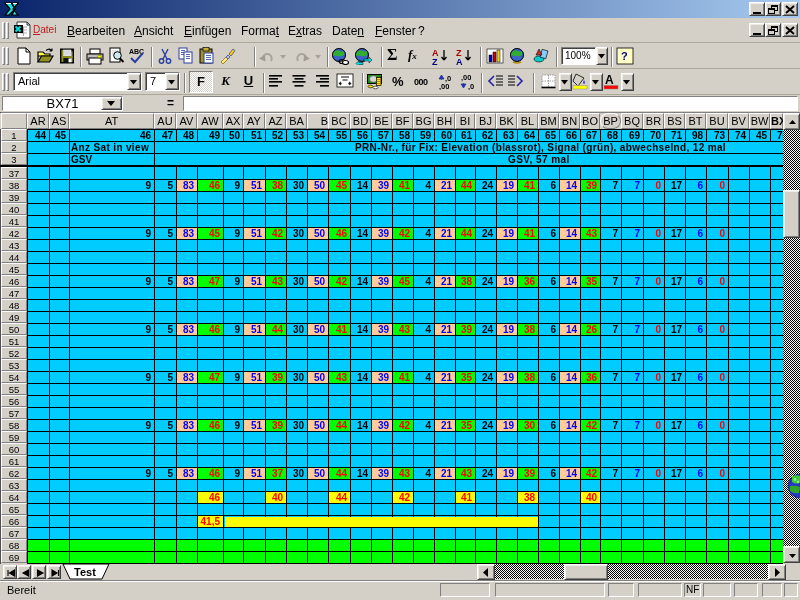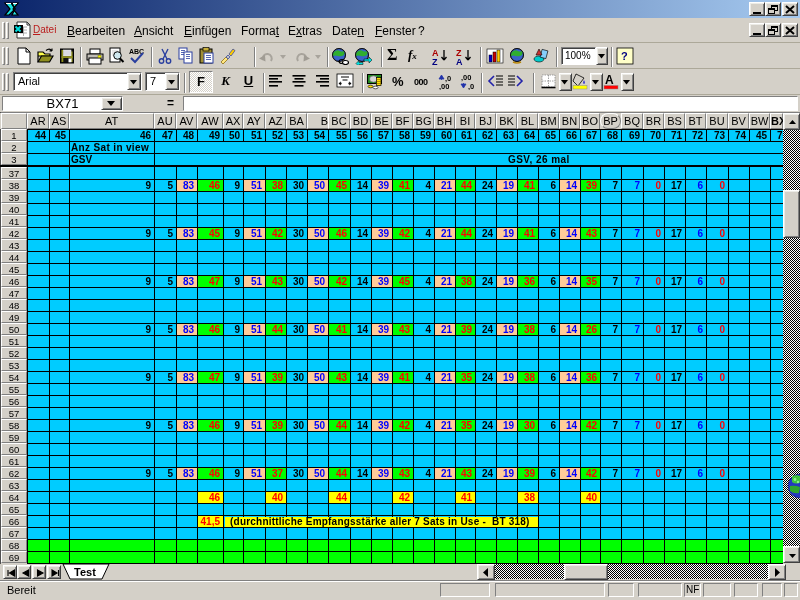--- a/index.html
+++ b/index.html
@@ -631,28 +631,29 @@
 <div class="a cell" style="left:476px;top:130px;width:20px;color:#000">62</div>
 <div class="a cell" style="left:497px;top:130px;width:20px;color:#000">63</div>
 <div class="a cell" style="left:518px;top:130px;width:20px;color:#000">64</div>
 <div class="a cell" style="left:539px;top:130px;width:20px;color:#000">65</div>
 <div class="a cell" style="left:560px;top:130px;width:20px;color:#000">66</div>
 <div class="a cell" style="left:581px;top:130px;width:19px;color:#000">67</div>
 <div class="a cell" style="left:601px;top:130px;width:20px;color:#000">68</div>
 <div class="a cell" style="left:622px;top:130px;width:21px;color:#000">69</div>
 <div class="a cell" style="left:644px;top:130px;width:20px;color:#000">70</div>
 <div class="a cell" style="left:665px;top:130px;width:20px;color:#000">71</div>
-<div class="a cell" style="left:686px;top:130px;width:20px;color:#000">72</div>
+<div class="a cell" style="left:686px;top:130px;width:20px;color:#000">98</div>
 <div class="a cell" style="left:707px;top:130px;width:21px;color:#000">73</div>
 <div class="a cell" style="left:729px;top:130px;width:20px;color:#000">74</div>
 <div class="a cell" style="left:750px;top:130px;width:20px;color:#000">45</div>
 <div class="a cell" style="left:771px;top:130px;width:20px;color:#000">76</div>
 <div class="a" style="left:71px;top:142px;font-size:10px;font-weight:bold;letter-spacing:0.35px;line-height:11px">Anz Sat in view</div>
+<div class="a" style="left:355px;top:142px;font-size:10px;font-weight:bold;letter-spacing:0.35px;line-height:11px">PRN-Nr., für Fix: Elevation (blassrot), Signal (grün), abwechselnd, 12 mal</div>
 <div class="a" style="left:71px;top:154px;font-size:10px;font-weight:bold;line-height:11px">GSV</div>
-<div class="a" style="left:508px;top:154px;font-size:10px;font-weight:bold;letter-spacing:0.45px;line-height:11px">GSV, 26 mal</div>
+<div class="a" style="left:508px;top:154px;font-size:10px;font-weight:bold;letter-spacing:0.45px;line-height:11px">GSV, 57 mal</div>
 <div class="a cell" style="left:70px;top:180px;width:84px;text-align:right;padding-right:3px;color:#000">9</div>
 <div class="a cell" style="left:155px;top:180px;width:21px;text-align:right;padding-right:3px;color:#000">5</div>
 <div class="a cell" style="left:177px;top:180px;width:20px;text-align:right;padding-right:3px;color:#0000ff">83</div>
 <div class="a cell" style="left:198px;top:180px;width:25px;text-align:right;padding-right:3px;color:#ff0000">46</div>
 <div class="a cell" style="left:224px;top:180px;width:19px;text-align:right;padding-right:3px;color:#000">9</div>
 <div class="a cell" style="left:244px;top:180px;width:21px;text-align:right;padding-right:3px;color:#0000ff">51</div>
 <div class="a cell" style="left:266px;top:180px;width:20px;text-align:right;padding-right:3px;color:#ff0000">38</div>
 <div class="a cell" style="left:287px;top:180px;width:20px;text-align:right;padding-right:3px;color:#000">30</div>
 <div class="a cell" style="left:308px;top:180px;width:20px;text-align:right;padding-right:3px;color:#0000ff">50</div>
 <div class="a cell" style="left:329px;top:180px;width:21px;text-align:right;padding-right:3px;color:#ff0000">45</div>
@@ -843,21 +844,20 @@
 <div class="a cell" style="left:686px;top:468px;width:20px;text-align:right;padding-right:3px;color:#0000ff">6</div>
 <div class="a cell" style="left:707px;top:468px;width:21px;text-align:right;padding-right:3px;color:#ff0000">0</div>
 <div class="a cell" style="left:198px;top:492px;width:25px;text-align:right;padding-right:3px;color:#ff0000">46</div>
 <div class="a cell" style="left:266px;top:492px;width:20px;text-align:right;padding-right:3px;color:#ff0000">40</div>
 <div class="a cell" style="left:329px;top:492px;width:21px;text-align:right;padding-right:3px;color:#ff0000">44</div>
 <div class="a cell" style="left:393px;top:492px;width:20px;text-align:right;padding-right:3px;color:#ff0000">42</div>
 <div class="a cell" style="left:456px;top:492px;width:19px;text-align:right;padding-right:3px;color:#ff0000">41</div>
 <div class="a cell" style="left:518px;top:492px;width:20px;text-align:right;padding-right:3px;color:#ff0000">38</div>
 <div class="a cell" style="left:581px;top:492px;width:19px;text-align:right;padding-right:3px;color:#ff0000">40</div>
 <div class="a cell" style="left:198px;top:516px;width:25px;text-align:right;padding-right:3px;color:#ff0000">41,5</div>
-<div class="a" style="left:230px;top:516px;font-size:10px;font-weight:bold;letter-spacing:0.22px;line-height:11px">(durchnittliche Empfangsstärke aller 7 Sats in Use -&nbsp;&nbsp;BT 318)</div>
 <div class="a hat" style="left:783px;top:130px;width:17px;height:416px"></div>
 <div class="a bt" style="left:783px;top:113px;width:17px;height:17px">
       <svg width="7" height="4" style="left:5px;top:6px" viewBox="0 0 7 4">
         <path d="M3.5 0 L7 4 H0 z" fill="#000"></path>
       </svg>
     </div>
 <div class="a bt" style="left:783px;top:190px;width:17px;height:48px"></div>
 <div class="a bt" style="left:783px;top:546px;width:17px;height:17px">
       <svg width="7" height="4" style="left:5px;top:7px" viewBox="0 0 7 4">
         <path d="M0 0 h7 L3.5 4 z" fill="#000"></path>

